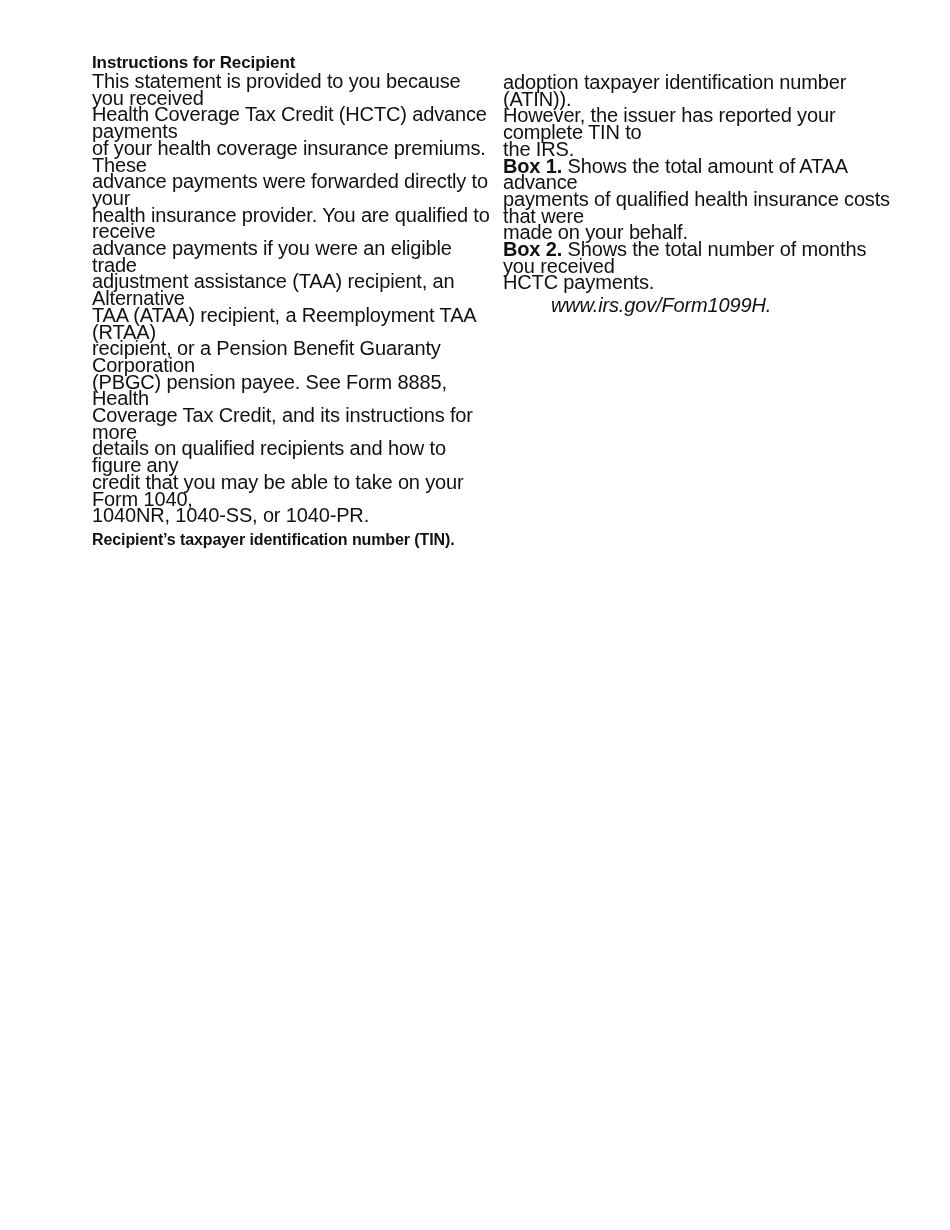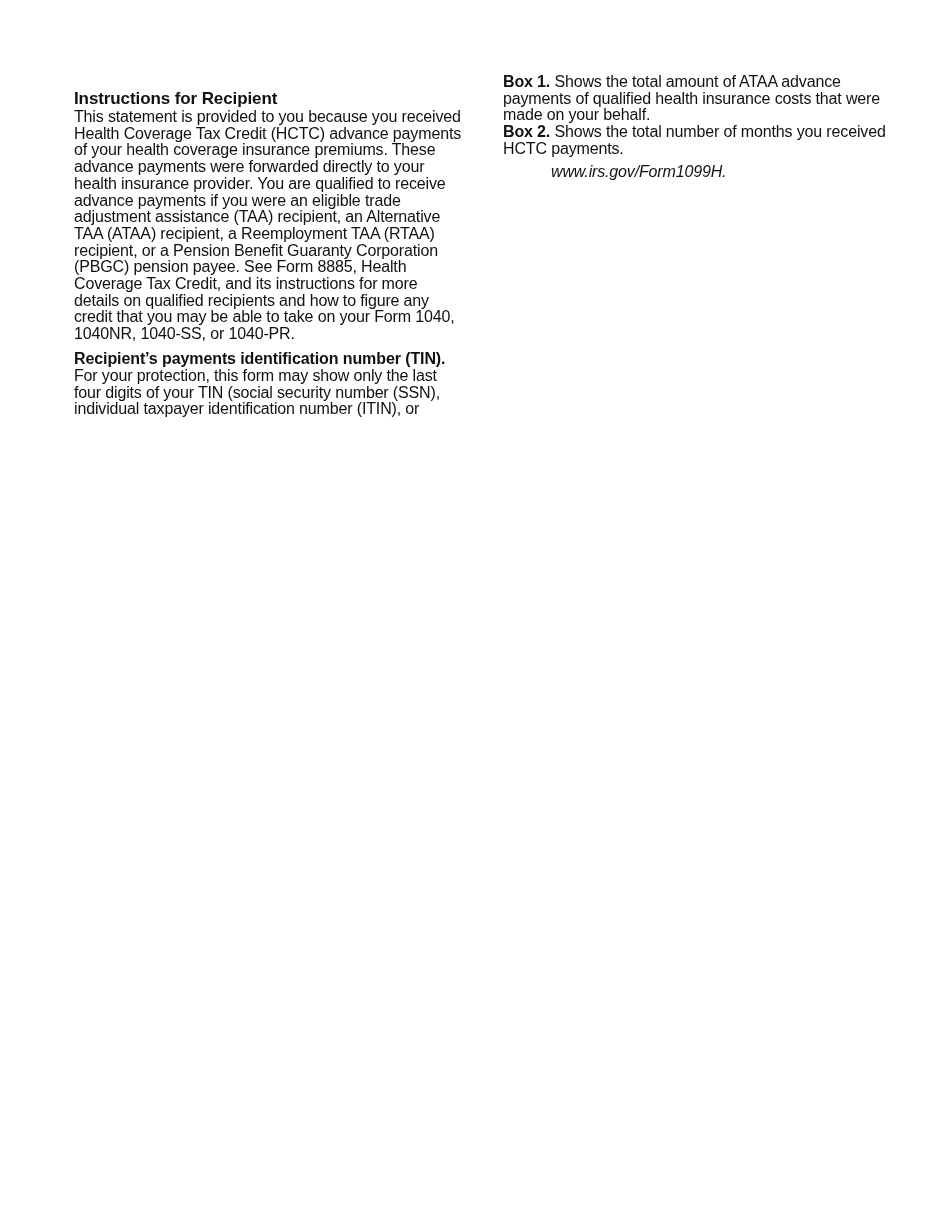--- a/index.html
+++ b/index.html
@@ -1,23 +1,23 @@
 <!DOCTYPE html>
 <html><head>
 <meta charset="utf-8">
 <style>
   html, body { margin: 0; padding: 0; background: #ffffff; }
   body { width: 950px; height: 1230px; position: relative; overflow: hidden;
          font-family: "Liberation Sans", "DejaVu Sans", sans-serif; color: #111111; }
   .col { position: absolute; top: 53px; }
-  .col-left { left: 74px; width: 400px; margin-top: 36px; }
+  .col-left { left: 92px; width: 400px; }
   .col-right { left: 503px; width: 400px; top: 74px; }
   h2 { margin: 0; font-weight: bold; font-size: 17px; line-height: 20px; letter-spacing: -0.1px; }
   h2.sub { font-size: 16px; line-height: 19px; }
-  p { margin: 0; font-size: 16px; line-height: 16.7px; letter-spacing: -0.15px; white-space: pre-line; }
+  p { margin: 0; font-size: 20px; line-height: 16.7px; letter-spacing: -0.15px; white-space: pre-line; }
   .gap-h { height: 6px; }
   .b { font-weight: bold; }
   .link { font-style: italic; margin-left: 48px; }
 </style>
 </head>
 <body>
 
 <div class="col col-left">
   <h2>Instructions for Recipient</h2>
   <p>This statement is provided to you because you received
@@ -28,27 +28,27 @@
 advance payments if you were an eligible trade
 adjustment assistance (TAA) recipient, an Alternative
 TAA (ATAA) recipient, a Reemployment TAA (RTAA)
 recipient, or a Pension Benefit Guaranty Corporation
 (PBGC) pension payee. See Form 8885, Health
 Coverage Tax Credit, and its instructions for more
 details on qualified recipients and how to figure any
 credit that you may be able to take on your Form 1040,
 1040NR, 1040-SS, or 1040-PR.</p>
   <div class="gap-h"></div>
-  <h2 class="sub">Recipient’s payments identification number (TIN).</h2>
-  <p>For your protection, this form may show only the last
-four digits of your TIN (social security number (SSN),
-individual taxpayer identification number (ITIN), or</p>
+  <h2 class="sub">Recipient’s taxpayer identification number (TIN).</h2>
 </div>
 
 <div class="col col-right">
+  <p>adoption taxpayer identification number (ATIN)).
+However, the issuer has reported your complete TIN to
+the IRS.</p>
   <p><span class="b">Box 1.</span><span> Shows the total amount of ATAA advance
 payments of qualified health insurance costs that were
 made on your behalf.</span></p>
   <p><span class="b">Box 2.</span><span> Shows the total number of months you received
 HCTC payments.</span></p>
   <div class="gap-h"></div>
   <p><span class="link">www.irs.gov/Form1099H.</span></p>
 </div>
 
 </body></html>

